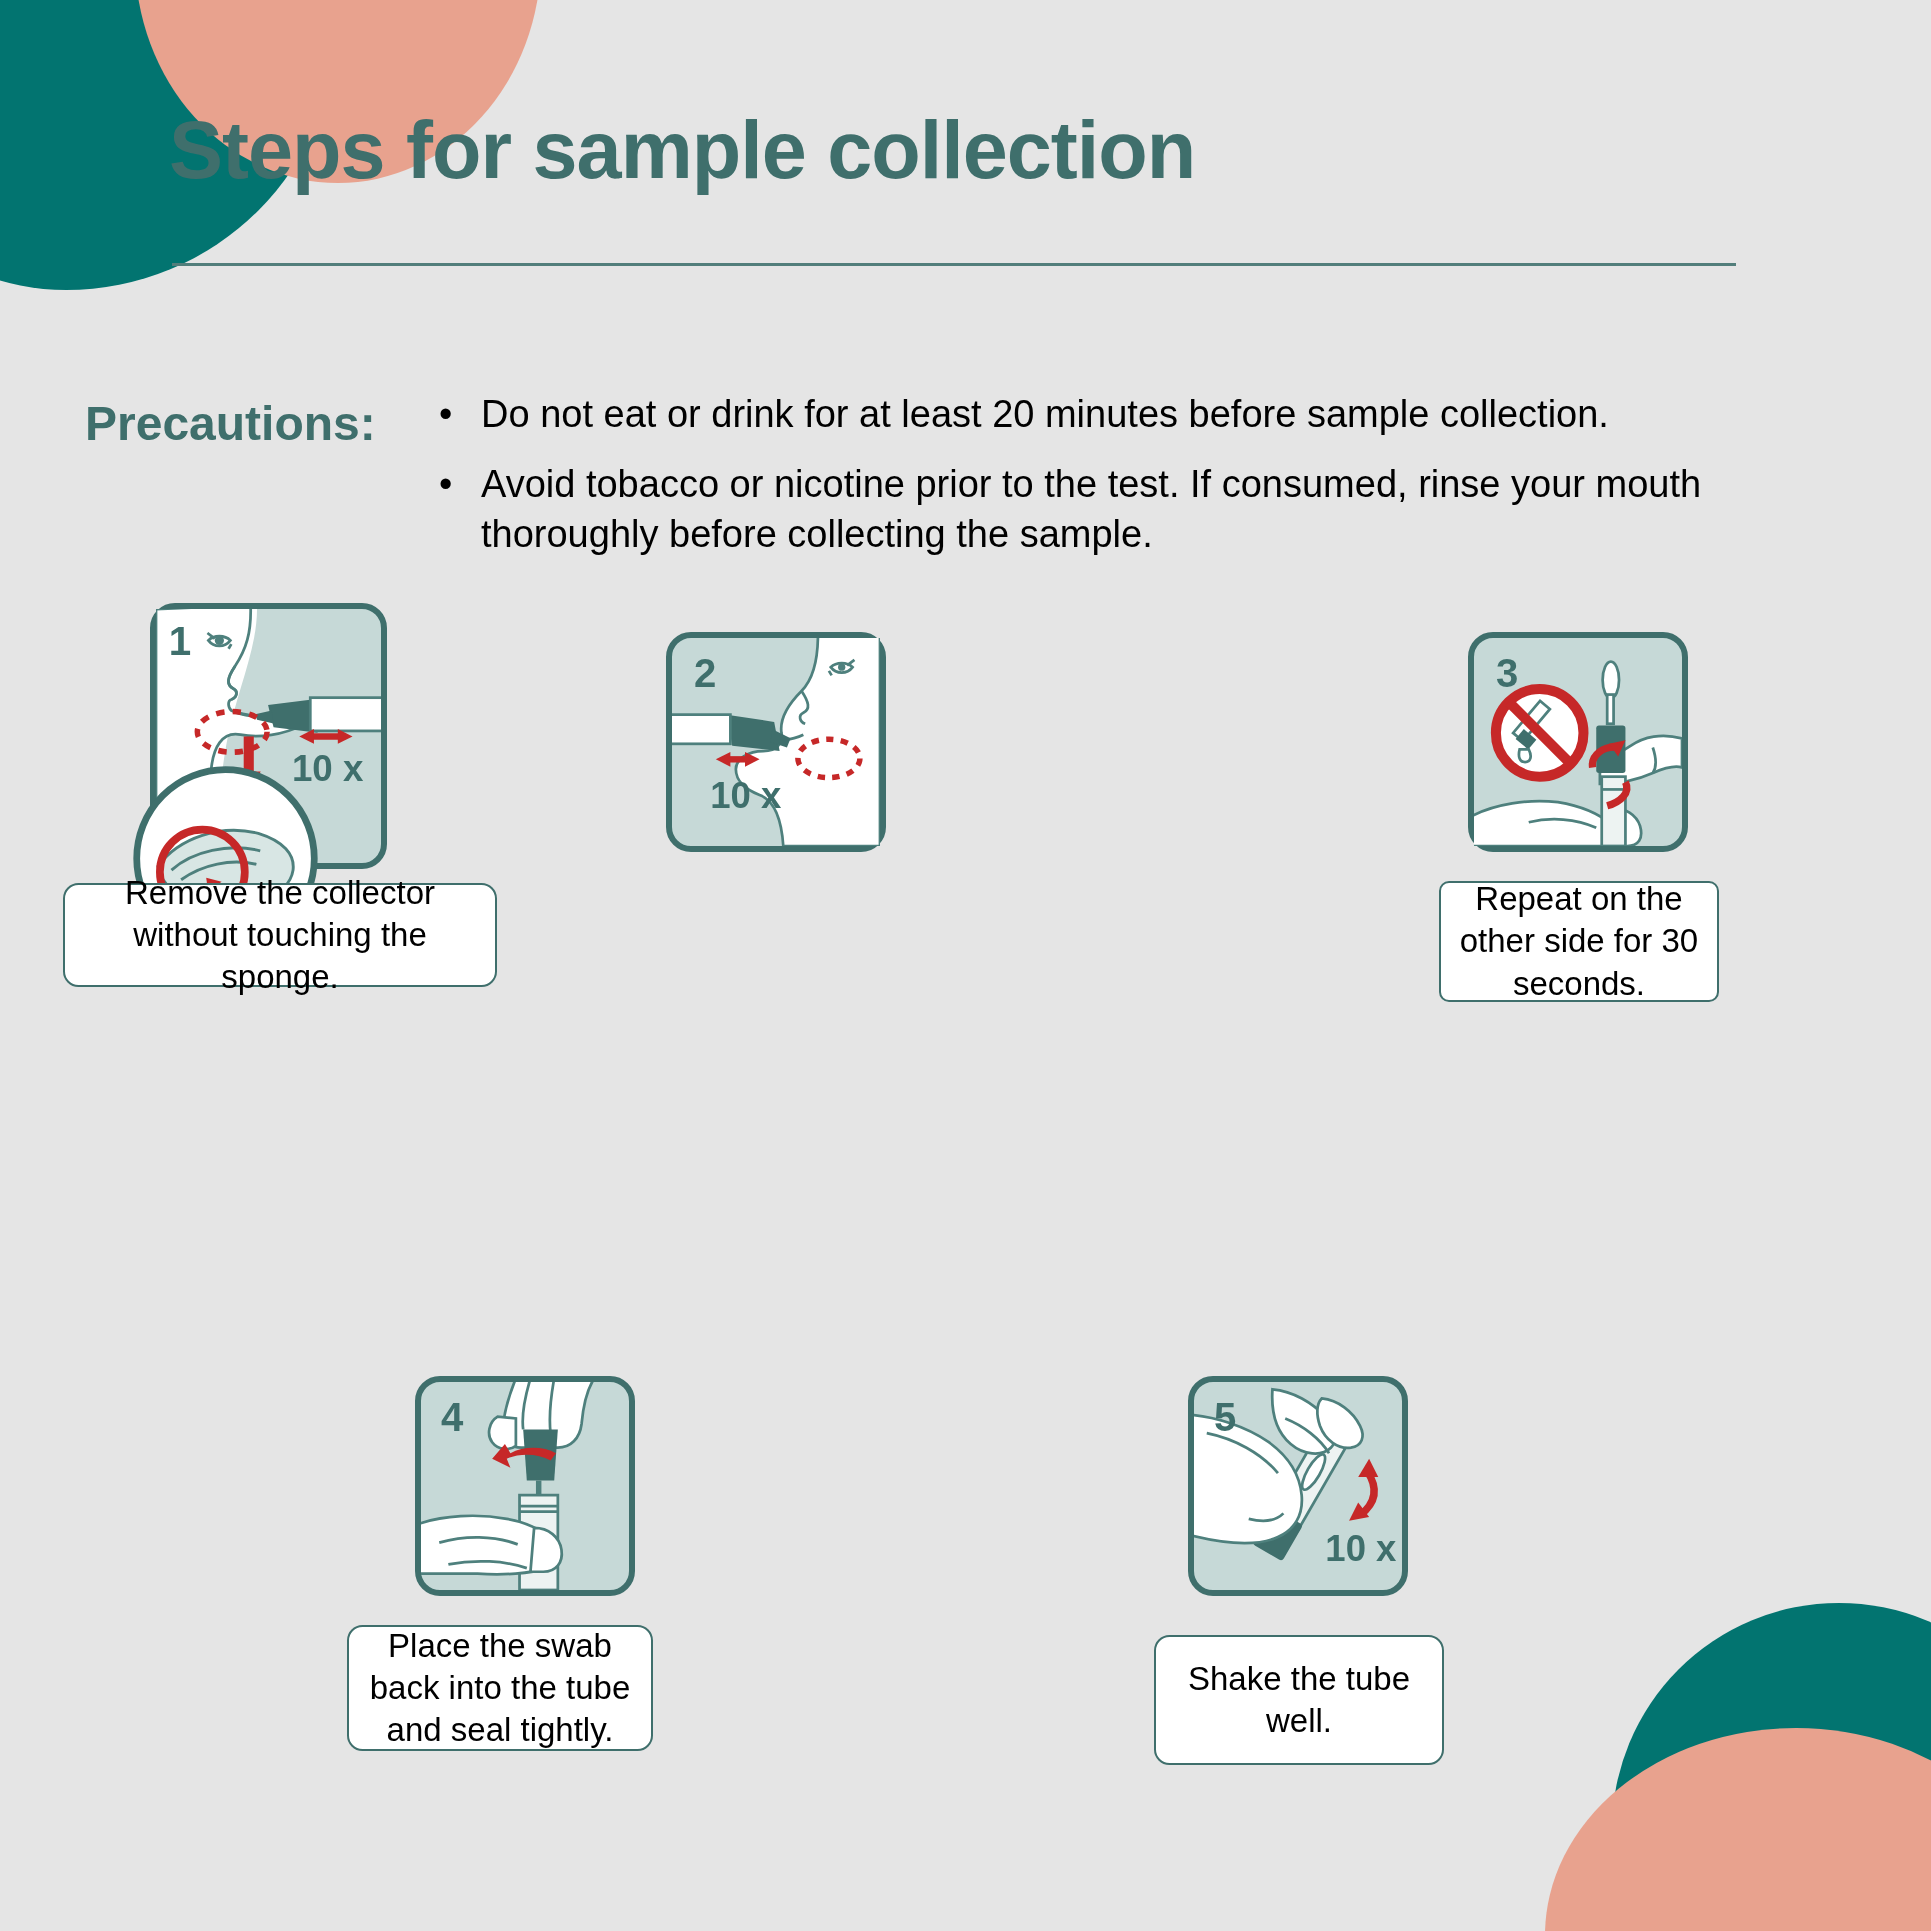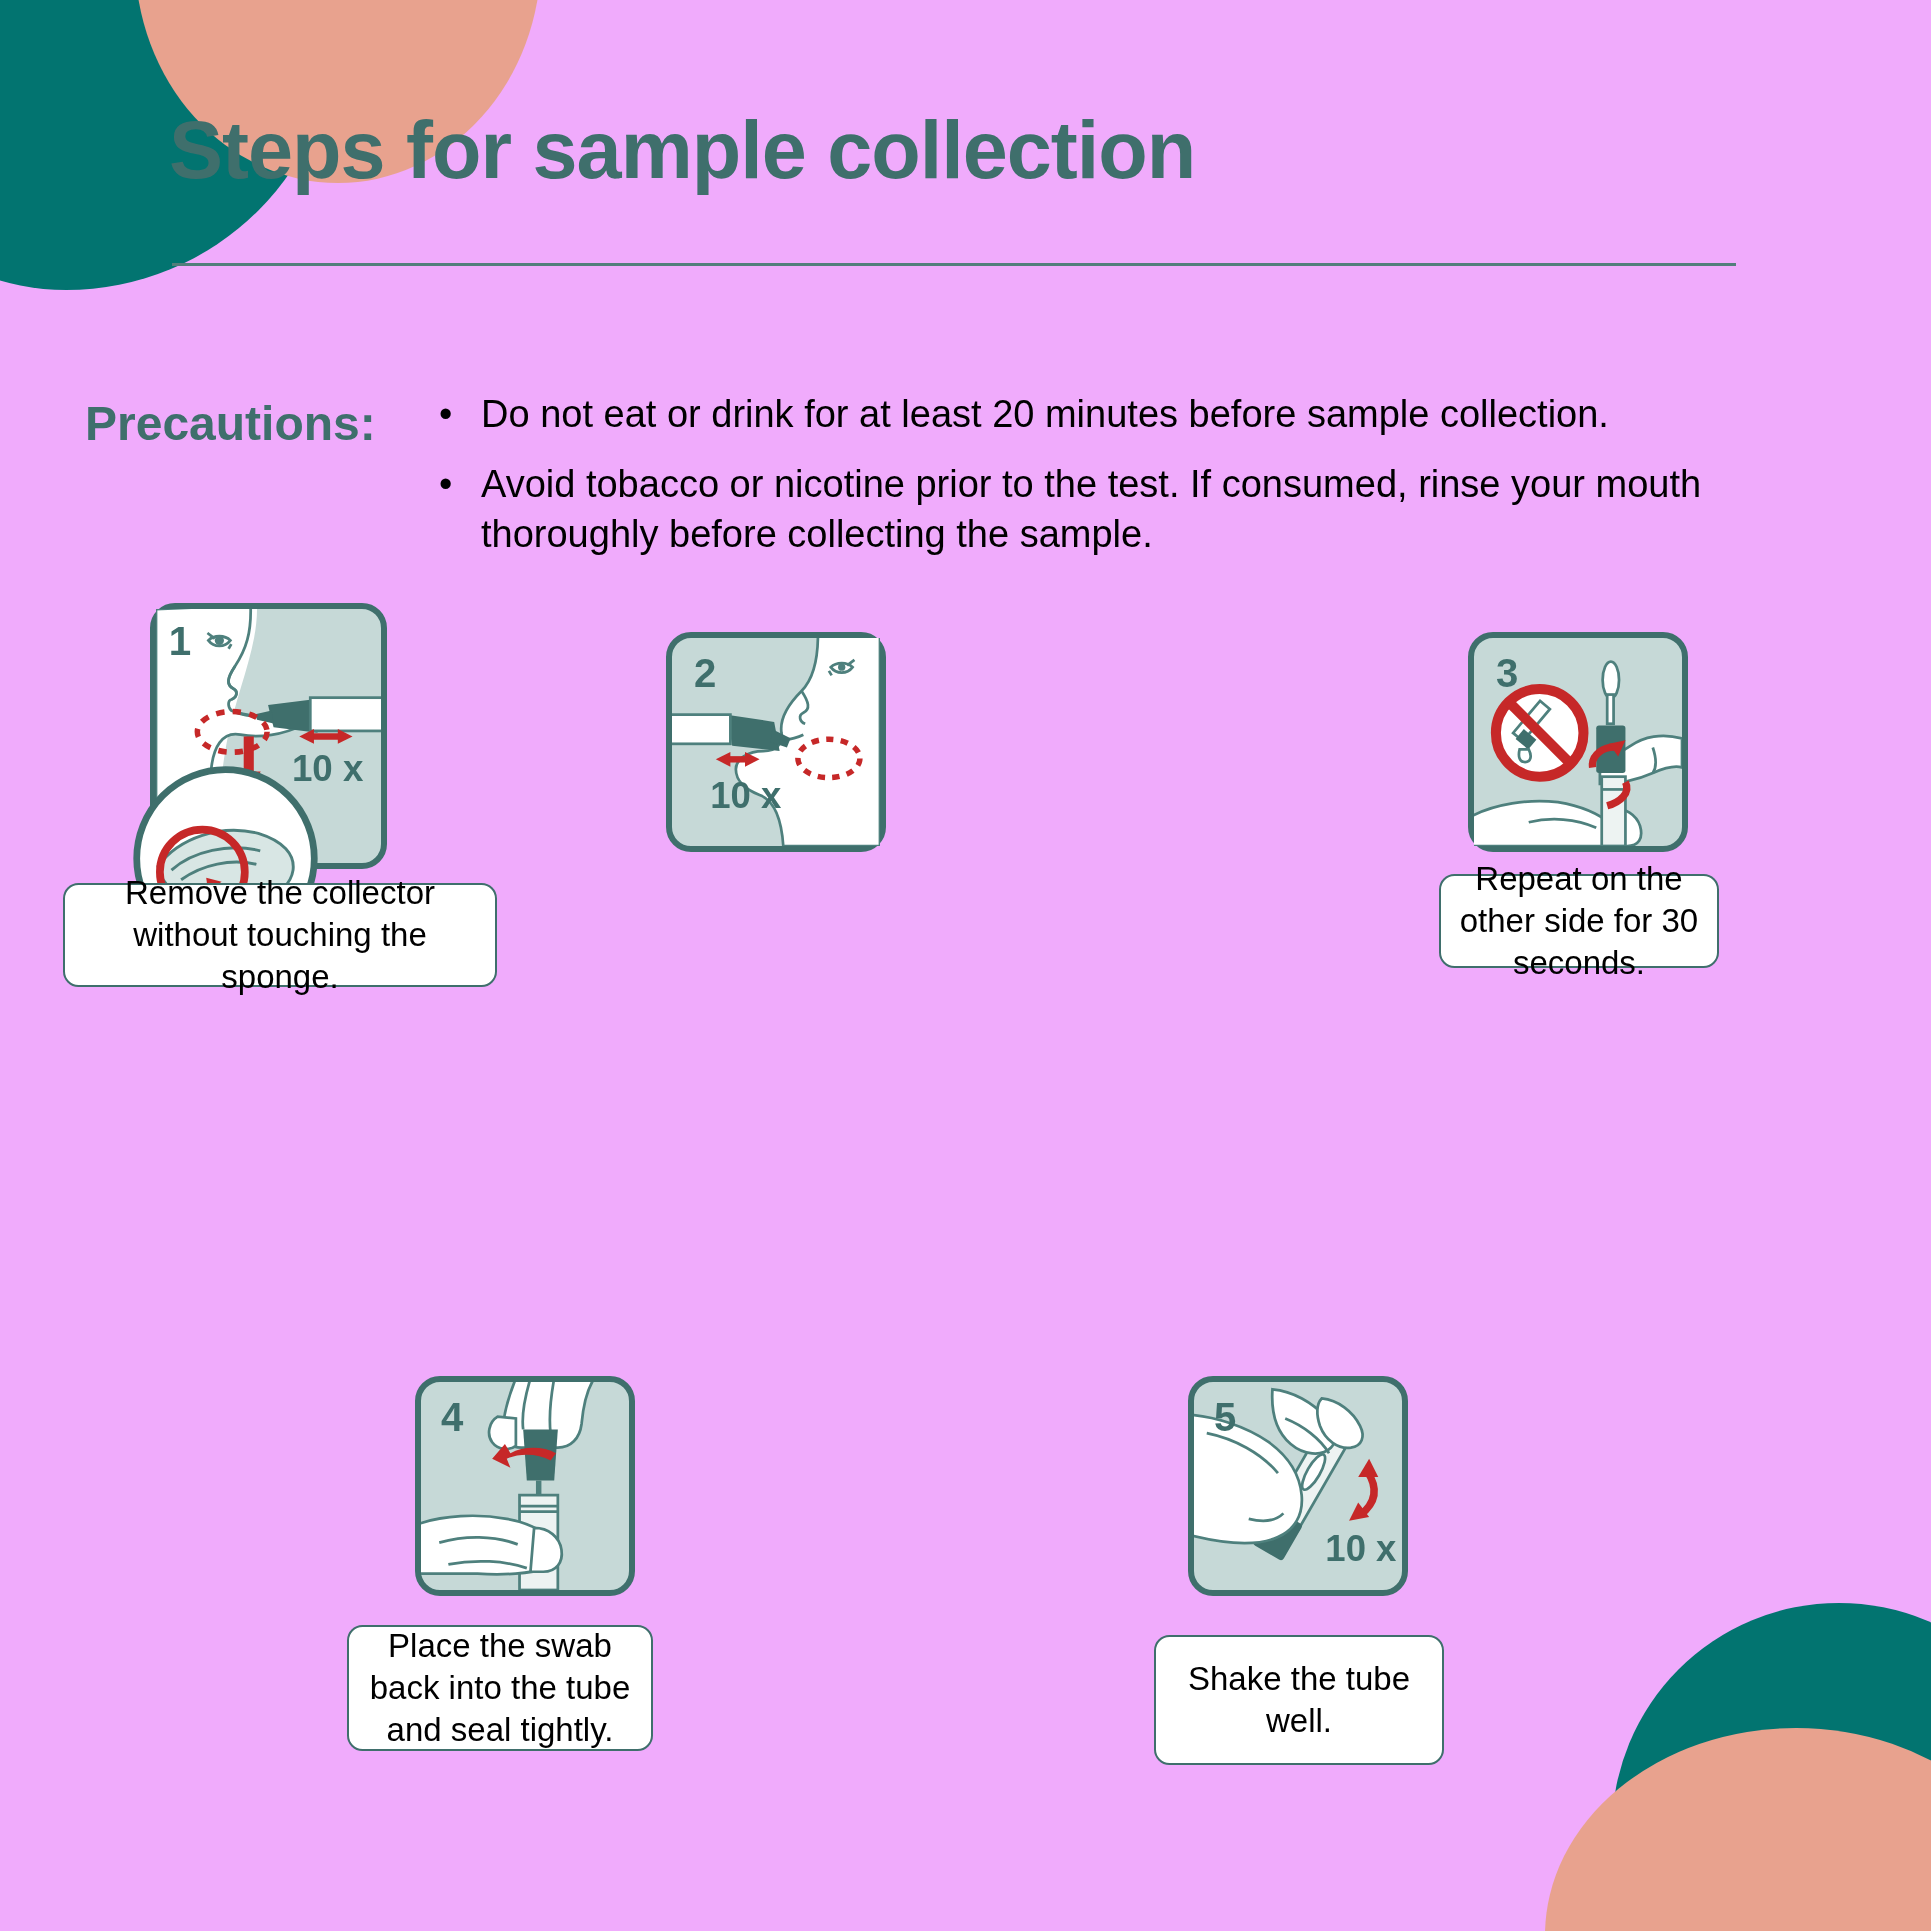--- a/index.html
+++ b/index.html
@@ -5,21 +5,21 @@
   * { box-sizing: border-box; margin: 0; padding: 0; }
   html, body {
     width: 1931px; height: 1931px;
     background: #ffffff;
     font-family: "Liberation Sans", sans-serif;
     overflow: hidden;
   }
   #page {
     position: relative;
     width: 1931px; height: 1931px;
-    background: #f0abfc;
+    background: #e5e5e5;
     overflow: hidden;
     padding-left: 40px;
   }
 
   
   .blob { position: absolute; pointer-events: none; }
 
   .blob-tl-teal {
     left: -169px; top: -116px;
     width: 507px; height: 406px;
@@ -129,21 +129,21 @@
   #step-1 { left: 150px; top: 603px; }
   #step-1 .panel { width: 237px; height: 266px; }
   #step-1 .caption { position: absolute; left: -87px; top: 280px; width: 434px; height: 104px; }
 
   #step-2 { left: 666px; top: 632px; }
   #step-2 .panel { width: 220px; height: 220px; }
   #step-2 .caption { position: absolute; left: -58px; top: 249px; width: 328px; height: 126px; }
 
   #step-3 { left: 1468px; top: 632px; }
   #step-3 .panel { width: 220px; height: 220px; }
-  #step-3 .caption { position: absolute; left: -29px; top: 242px; width: 280px; height: 94px; }
+  #step-3 .caption { position: absolute; left: -29px; top: 249px; width: 280px; height: 121px; border-radius: 10px; }
 
   #step-4 { left: 415px; top: 1376px; }
   #step-4 .panel { width: 220px; height: 220px; }
   #step-4 .caption { position: absolute; left: -68px; top: 249px; width: 306px; height: 126px; }
 
   #step-5 { left: 1188px; top: 1376px; }
   #step-5 .panel { width: 220px; height: 220px; }
   #step-5 .caption { position: absolute; left: -34px; top: 259px; width: 290px; height: 130px; }
 
   .step-num {

